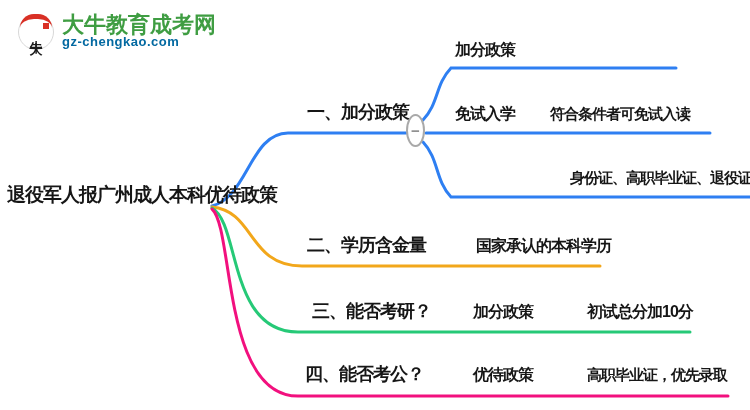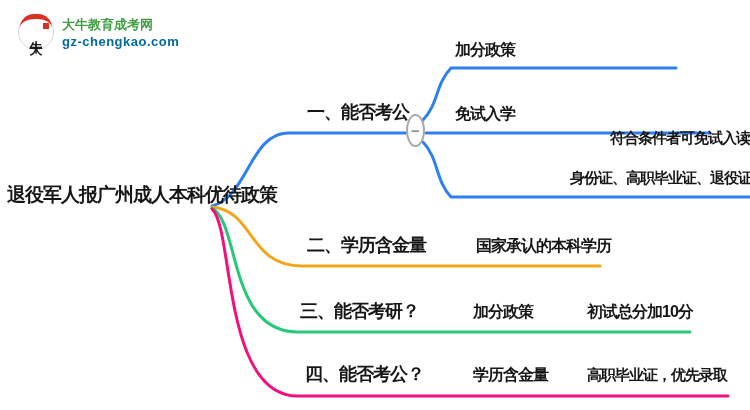--- a/index.html
+++ b/index.html
@@ -15,21 +15,21 @@
     display:flex;align-items:center;justify-content:center;
   }
   .logo-icon::before{ 
     content:"";position:absolute;left:1px;top:-1px;width:32px;height:14px;
     border-radius:16px 16px 0 0;border-top:5px solid #d93025;box-sizing:border-box;
   }
   .logo-icon::after{ 
     content:"";position:absolute;right:4px;top:8px;width:6px;height:6px;background:#d93025;
   }
   .logo-icon-text{font-size:13px;line-height:13px;font-weight:bold;color:#1a1a1a;writing-mode:vertical-rl;letter-spacing:-2px;}
-  .logo-title{font-size:13px;font-weight:bold;color:#3f9d42;line-height:19px;}
+  .logo-title{font-size:22px;font-weight:bold;color:#3f9d42;line-height:19px;}
   .logo-sub{font-size:13px;font-weight:bold;color:#0369a1;line-height:15px;letter-spacing:.5px;}
   
   svg.lines{position:absolute;left:0;top:0;z-index:1;}
   
   .node{position:absolute;z-index:2;color:#161616;font-weight:600;white-space:nowrap;}
   .root{font-size:19px;font-weight:700;letter-spacing:-1px;}
   .lvl1{font-size:18px;letter-spacing:-1px;}
   .lvl2{font-size:16px;letter-spacing:-1px;}
   .sm{font-size:15px;letter-spacing:-1px;}
   
@@ -64,33 +64,33 @@
 
     <path d="M212 207 C255 211 248 266 302 266 L600 266" fill="none" stroke-width="3" stroke-linecap="round" stroke="#f2a71b"></path>
 
     <path d="M212 208 C240 223 228 332 298 332 L690 332" fill="none" stroke-width="3" stroke-linecap="round" stroke="#26c977"></path>
 
     <path d="M212 209 C234 228 222 396 298 396 L728 396" fill="none" stroke-width="3" stroke-linecap="round" stroke="#f2107e"></path>
   </svg>
 
   <div class="node root" style="left:7px;top:182px;">退役军人报广州成人本科优待政策</div>
 
-  <div class="node lvl1" style="left:307px;top:100px;">一、能否考公</div>
+  <div class="node lvl1" style="left:307px;top:100px;">一、加分政策</div>
   <div class="collapse-btn">
     <span>−</span>
   </div>
   <div class="node lvl2" style="left:455px;top:40px;">加分政策</div>
   <div class="node lvl2" style="left:455px;top:104px;">免试入学</div>
-  <div class="node sm" style="left:610px;top:105px;margin-top:24px;">符合条件者可免试入读</div>
+  <div class="node sm" style="left:550px;top:105px;">符合条件者可免试入读</div>
   <div class="node sm" style="left:570px;top:169px;">身份证、高职毕业证、退役证</div>
 
   <div class="node lvl1" style="left:307px;top:233px;">二、学历含金量</div>
   <div class="node lvl2" style="left:476px;top:236px;">国家承认的本科学历</div>
 
-  <div class="node lvl1" style="left:300px;top:299px;">三、能否考研？</div>
+  <div class="node lvl1" style="left:312px;top:299px;">三、能否考研？</div>
   <div class="node lvl2" style="left:473px;top:302px;">加分政策</div>
   <div class="node lvl2" style="left:587px;top:302px;">初试总分加10分</div>
 
   <div class="node lvl1" style="left:305px;top:362px;">四、能否考公？</div>
-  <div class="node lvl2" style="left:473px;top:365px;">学历含金量</div>
+  <div class="node lvl2" style="left:473px;top:365px;">优待政策</div>
   <div class="node sm" style="left:587px;top:366px;">高职毕业证，优先录取</div>
 
 </div>
 
 </body></html>

